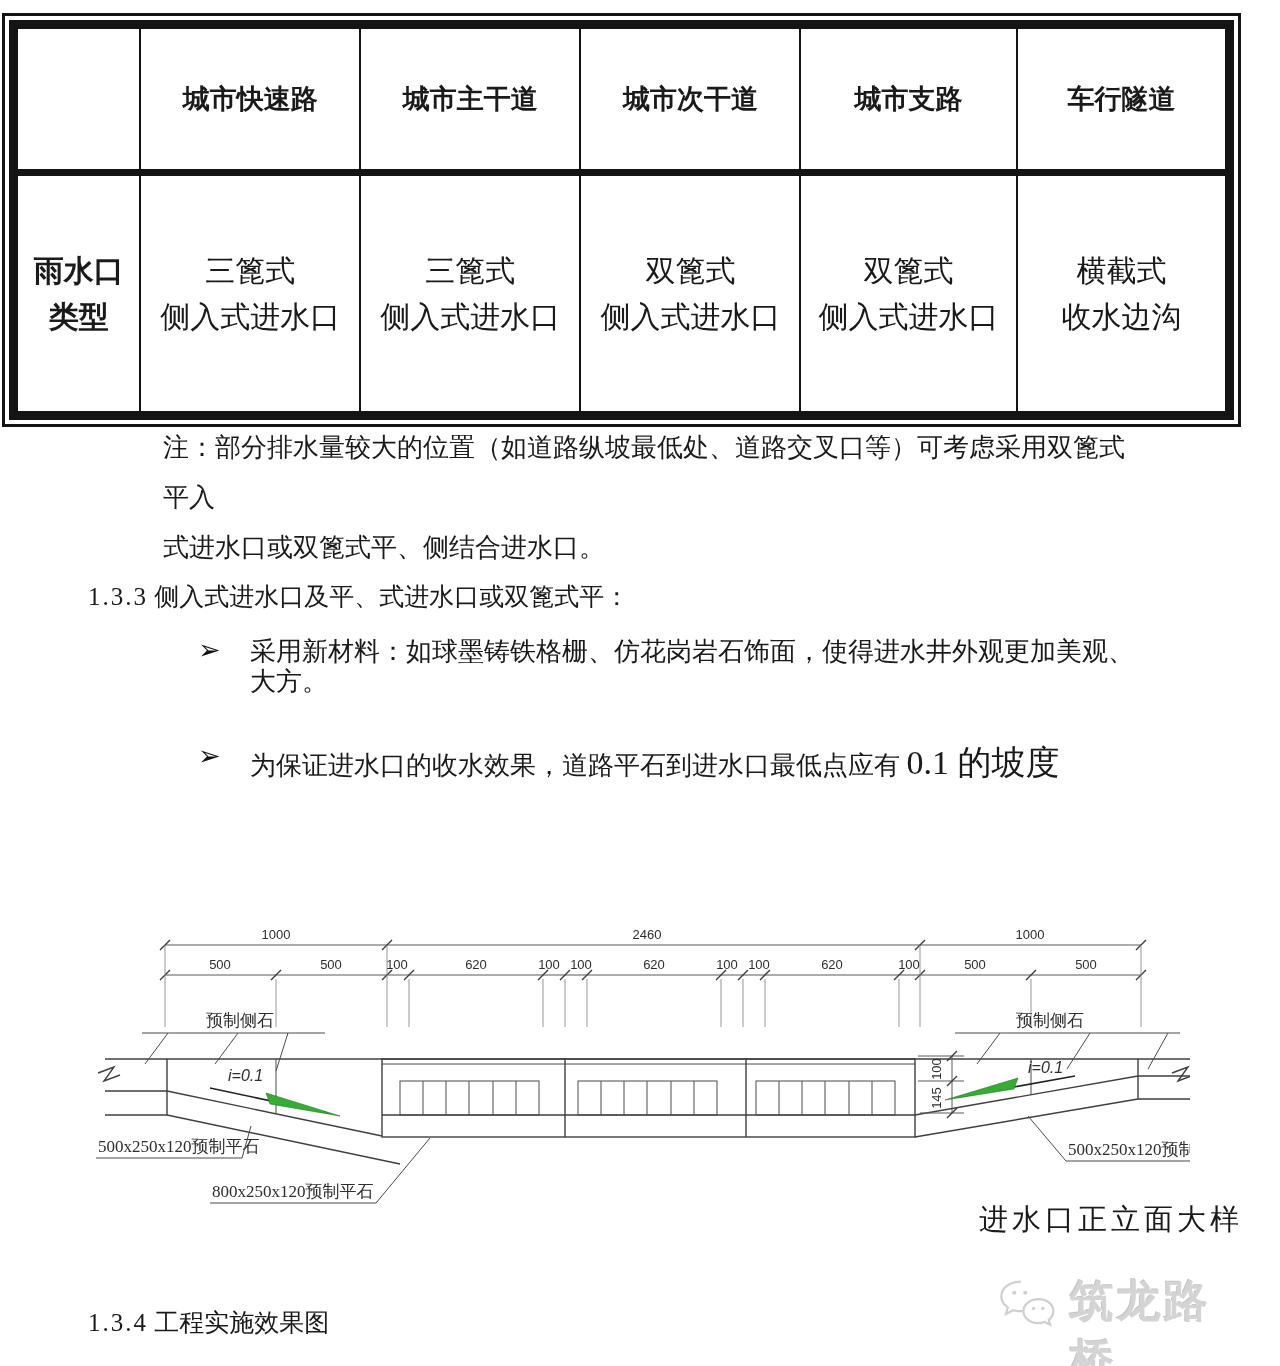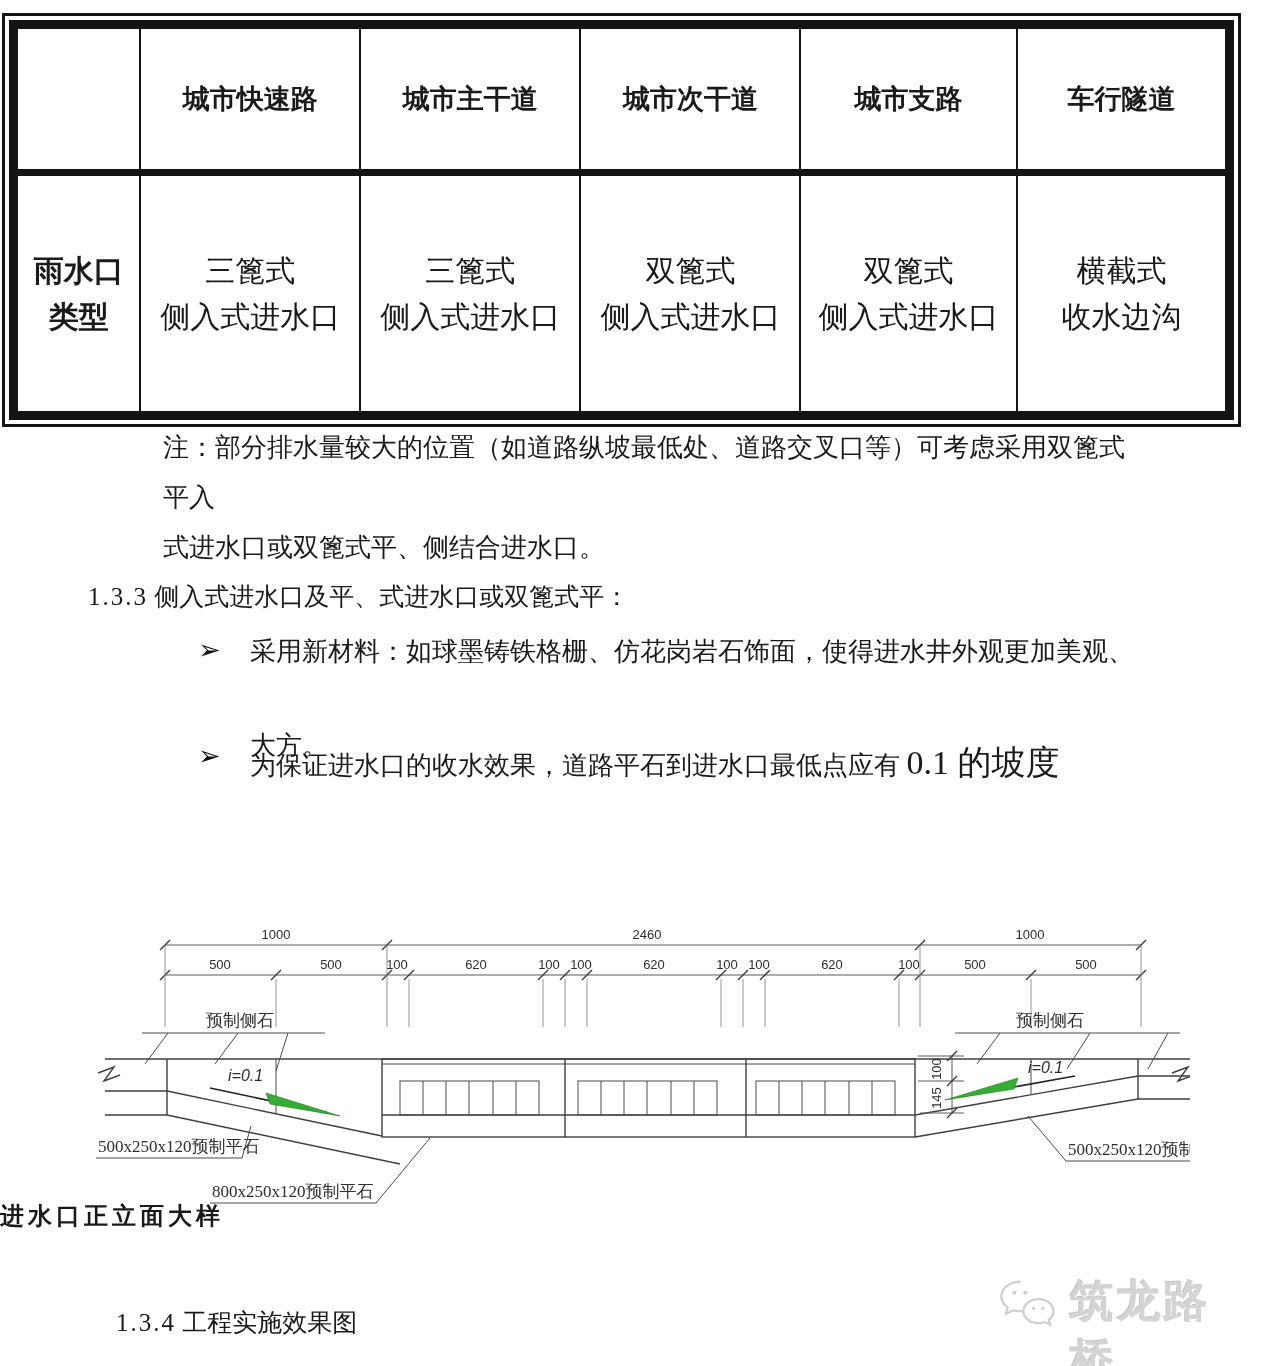--- a/index.html
+++ b/index.html
@@ -26,22 +26,22 @@
   .dimtxt{font:13px "Liberation Sans",sans-serif;fill:#2e2e2e;}
   .lbltxt{font:17px "Liberation Serif",serif;fill:#2e2e2e;}
   .slopetxt{font:italic 16px "Liberation Sans",sans-serif;fill:#2e2e2e;}
   .dline{stroke:#5a5a5a;stroke-width:1;fill:none;}
   .ext{stroke:#8a8a8a;stroke-width:0.9;fill:none;}
   .tick{stroke:#3a3a3a;stroke-width:1.4;fill:none;}
   .body-ln{stroke:#3f3f3f;stroke-width:1.4;fill:none;}
   .thin-ln{stroke:#4a4a4a;stroke-width:1;fill:none;}
   .leader{stroke:#4a4a4a;stroke-width:1;fill:none;}
 
-  .caption{position:absolute;left:0;top:1200px;width:100%;text-align:left;
-           font-size:24px;font-weight:bold;letter-spacing:4px;}
+  .caption{position:absolute;left:0;top:1200px;width:100%;text-align:right;
+           font-size:29px;font-weight:normal;letter-spacing:4px;}
 
   
   .watermark{position:absolute;left:993px;top:1272px;display:flex;align-items:flex-start;gap:14px;
              color:#d4d4d4;}
   .wm-text{font-size:44px;font-weight:bold;letter-spacing:3px;
            text-shadow:1px 1px 0 #ffffff, -1px -1px 0 #c6c6c6;}
 </style>
 </head>
 <body>
 
@@ -102,21 +102,21 @@
   <div class="txt" style="left:163px;top:480px;">平入</div>
   <div class="txt" style="left:163px;top:530px;">式进水口或双篦式平、侧结合进水口。</div>
 
   <div class="txt" style="left:88px;top:580px;font-size:25px;">
     <span class="heading-num">1.3.3</span>
     <span>侧入式进水口及平、式进水口或双篦式平：</span>
   </div>
 
   <div class="bullet-mark" style="left:198px;top:634px;">➢</div>
   <div class="txt" style="left:250px;top:634px;">采用新材料：如球墨铸铁格栅、仿花岗岩石饰面，使得进水井外观更加美观、</div>
-  <div class="txt" style="left:250px;top:728px;">大方。</div>
+  <div class="txt" style="left:250px;top:664px;">大方。</div>
 
   <div class="bullet-mark" style="left:198px;top:740px;">➢</div>
   <div class="txt" style="left:250px;top:740px;">
     <span>为保证进水口的收水效果，道路平石到进水口最低点应有 </span><span class="big-val">0.1</span><span class="big-val"> 的坡度</span>
   </div>
 
   <svg class="drawing" viewBox="0 0 1100 292">
 
     <g>
       <line class="dline" x1="75" y1="22" x2="1051" y2="22"></line>
@@ -205,21 +205,21 @@
       <path class="leader" d="M6,235 H152 M152,235 L161,203"></path>
       <text class="lbltxt" x="122" y="274">800x250x120预制平石</text>
       <path class="leader" d="M120,280 H286 M286,280 L340,215"></path>
       <text class="lbltxt" x="978" y="232">500x250x120预制平石</text>
       <path class="leader" d="M976,238 H1100 M976,238 L938,193"></path>
     </g>
   </svg>
 
   <div class="caption">进水口正立面大样</div>
 
-  <div class="txt" style="left:88px;top:1306px;font-size:25px;margin-left:28px;">
+  <div class="txt" style="left:88px;top:1306px;font-size:25px;">
     <span class="heading-num">1.3.4</span>
     <span>工程实施效果图</span>
   </div>
 
   <div class="watermark">
     <svg width="68" height="58" viewBox="0 0 68 58">
       <g fill="none" stroke="#cfcfcf" stroke-width="2.4">
         <path d="M30,8 C18,8 9,15 9,24 c0,5 3,9 7,12 l-2,7 8,-4 c2,0.6 5,1 8,1 1,0 2,0 3,-0.1"></path>
         <path d="M33,40 c0,7 7,13 16,13 2,0 5,-0.5 7,-1.2 l6,3 -1.5,-5.5 c3,-2.3 5,-5.7 5,-9.3 0,-7.2 -7,-13 -16,-13 -9,0 -16.5,5.8 -16.5,13z"></path>
       </g>

